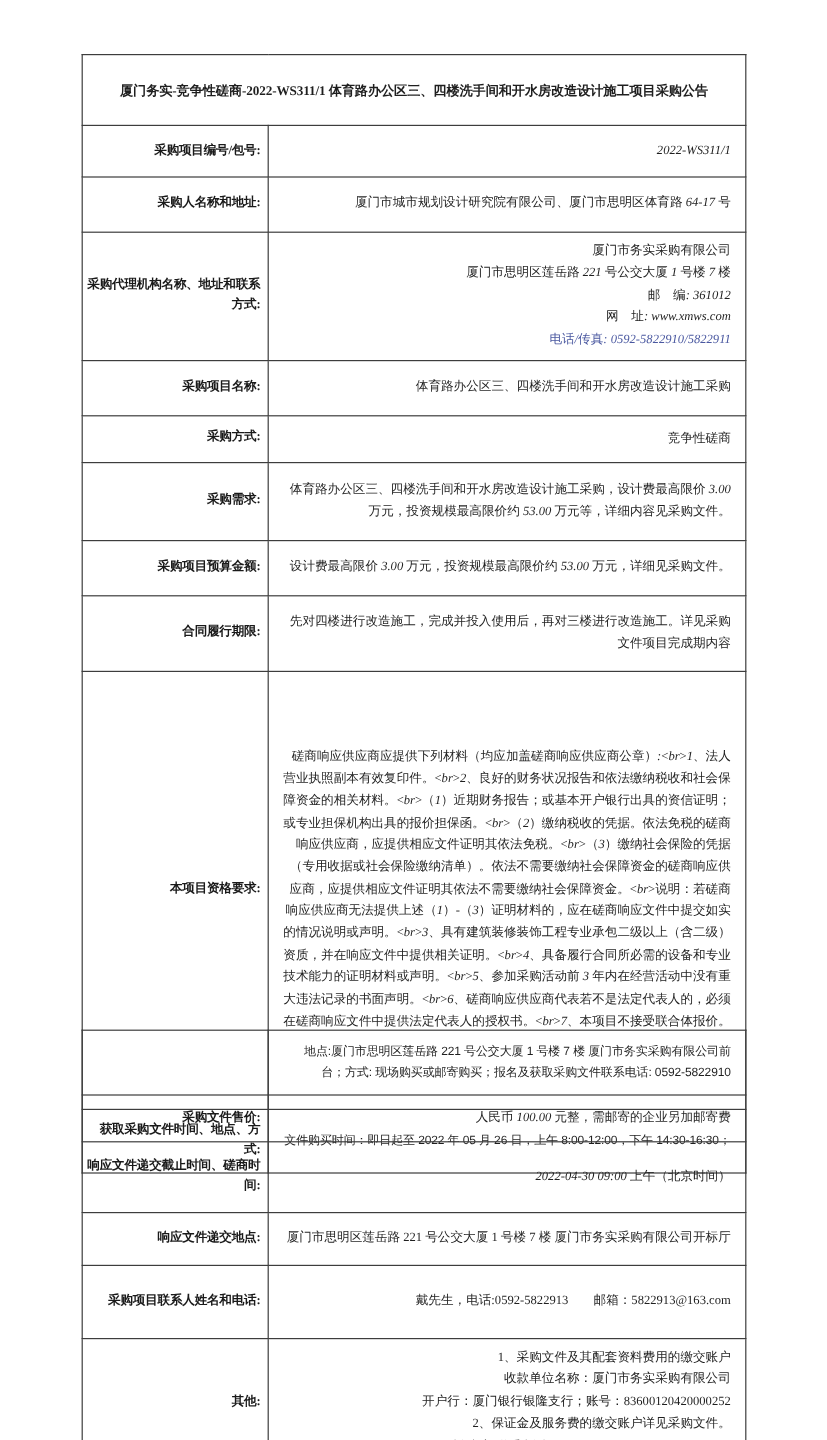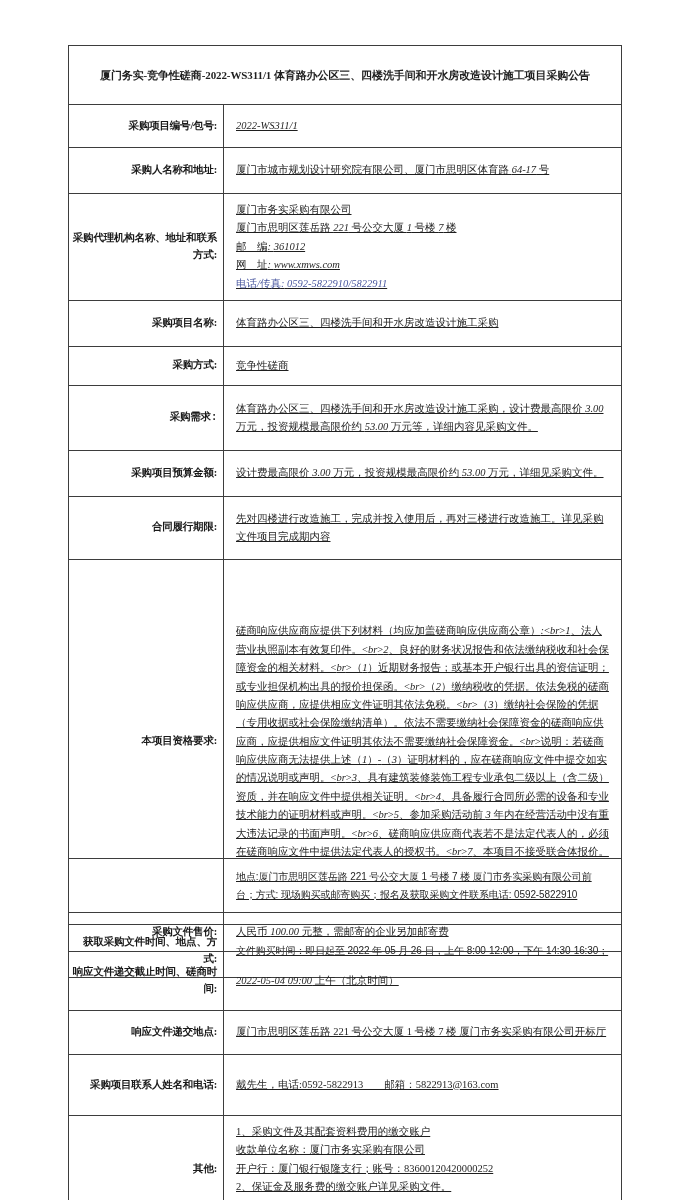--- a/index.html
+++ b/index.html
@@ -34,42 +34,41 @@
     text-align: right;
     font-weight: bold;
     padding: 4px 6px 4px 3px;
     letter-spacing: -0.2px;
     line-height: 1.6;
     color: #1a1a1a;
   }
   td.val {
     padding: 7px 12px;
     line-height: 1.75;
-    text-align: left;
-    text-decoration: underline;
+    text-align: right;
   }
   td.title-cell {
     text-align: center;
     font-weight: bold;
     font-size: 11px;
     padding: 8px 10px;
     letter-spacing: -0.1px;
   }
   .hei {
     font-family: "Liberation Sans", "DejaVu Sans", sans-serif;
     font-size: 10px;
     letter-spacing: -0.1px;
   }
   .blue-line { color: #4a58a0; }
   .h42 { height: 42px; }
   .h34 { height: 34px; border-radius: 12px; }
   .h37 { height: 37px; }
   .h74 { height: 74px; }
   .h30 { height: 30px; margin-left: 15px; }
-  .h56 { height: 56px; font-family: Liberation Mono, monospace; }
+  .h56 { height: 56px; }
   .h54 { height: 54px; }
   .h356 { height: 356px; }
   .h44 { height: 44px; }
   .h45 { height: 45px; }
   .h50 { height: 50px; }
   .h35 { height: 35px; }
   .h52 { height: 52px; }
   .h86 { height: 86px; }
   i { font-style: italic; }
 </style>
@@ -145,21 +144,21 @@
         <tr>
       <td class="lbl h45"></td>
       <td class="val hei">地点:厦门市思明区莲岳路 221 号公交大厦 1 号楼 7 楼  厦门市务实采购有限公司前台；方式: 现场购买或邮寄购买；报名及获取采购文件联系电话: 0592-5822910</td>
     </tr>
     <tr>
       <td class="lbl h30">采购文件售价:</td>
       <td class="val">人民币 <i>100.00</i> 元整，需邮寄的企业另加邮寄费</td>
     </tr>
     <tr>
       <td class="lbl h50">响应文件递交截止时间、磋商时间:</td>
-      <td class="val"><i>2022-05-04</i> <i>09:00</i> 上午（北京时间）</td>
+      <td class="val"><i>2022-04-30</i> <i>09:00</i> 上午（北京时间）</td>
     </tr>
     <tr>
       <td class="lbl h35">响应文件递交地点:</td>
       <td class="val">厦门市思明区莲岳路 221 号公交大厦 1 号楼 7 楼  厦门市务实采购有限公司开标厅</td>
     </tr>
     <tr>
       <td class="lbl h52">采购项目联系人姓名和电话:</td>
       <td class="val">戴先生，电话:0592-5822913　　邮箱：5822913@163.com</td>
     </tr>
     <tr>

